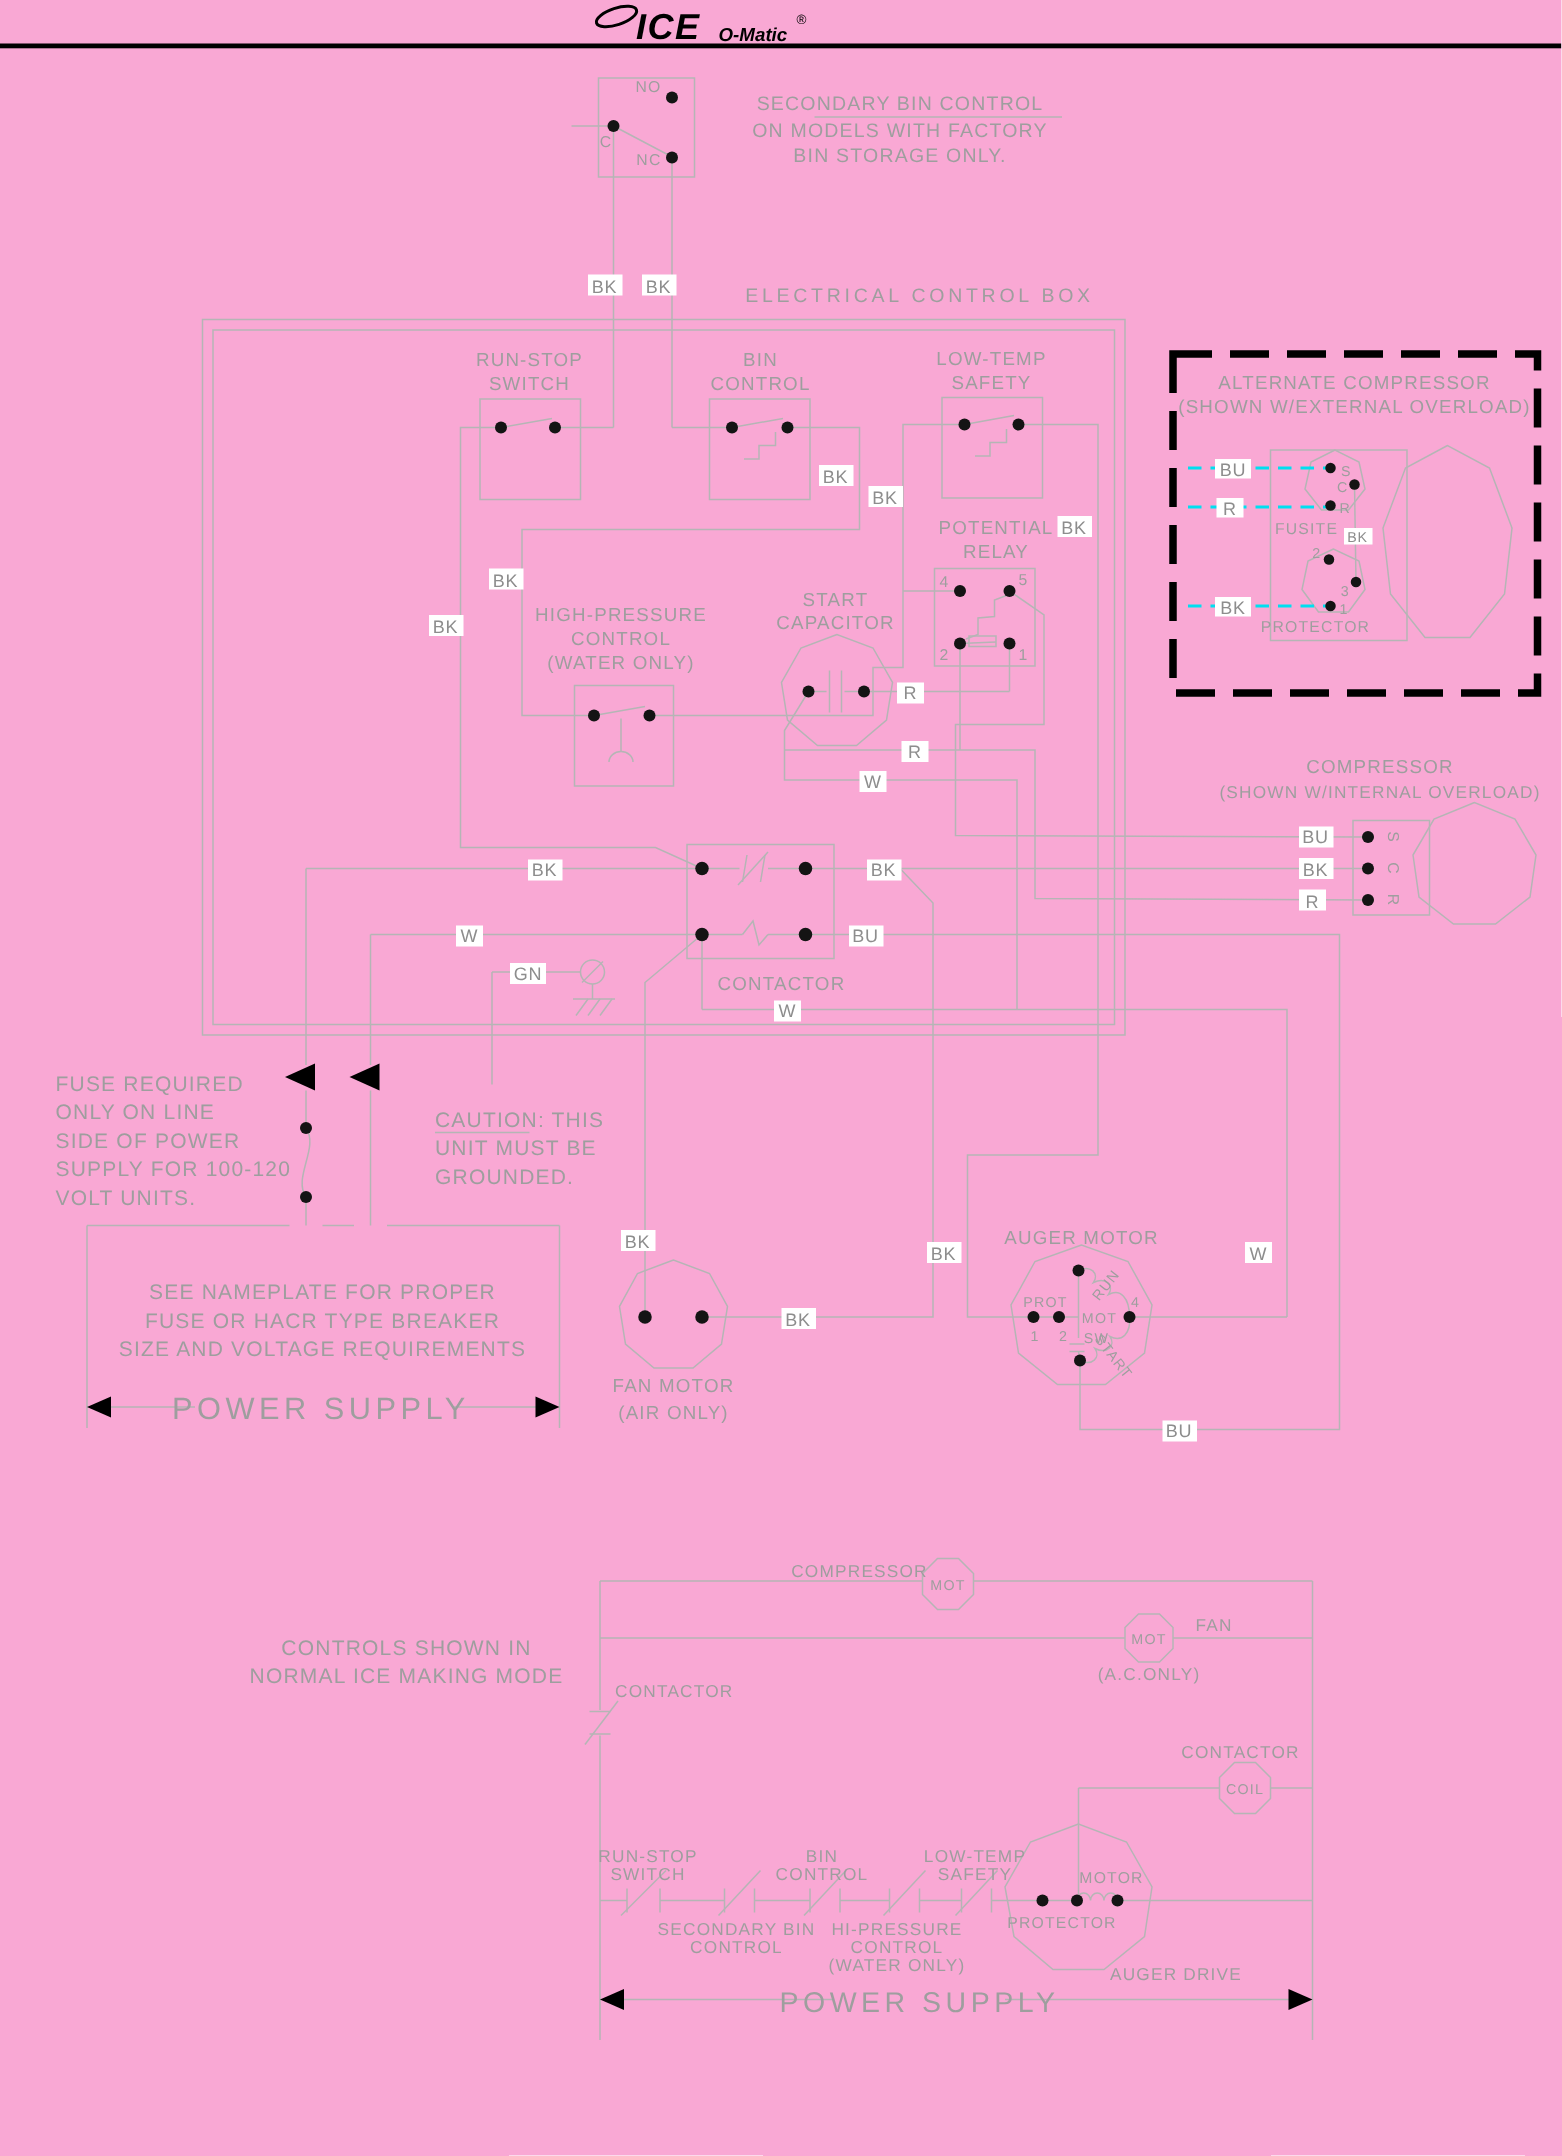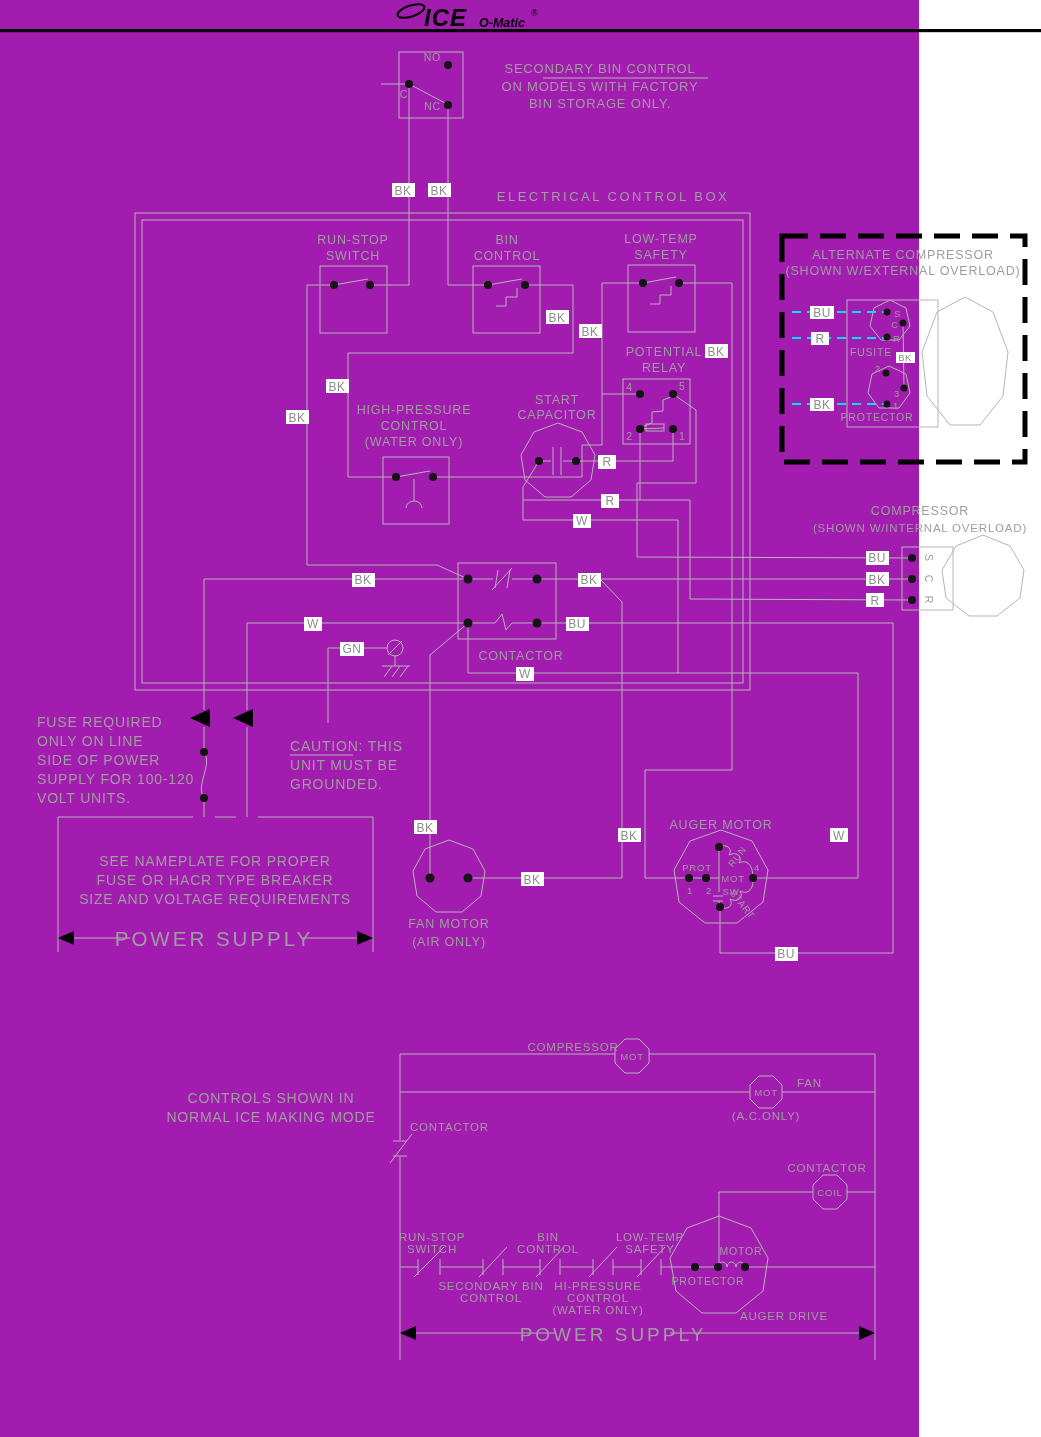--- a/index.html
+++ b/index.html
@@ -1,16 +1,16 @@
 <!DOCTYPE html>
 <html><head>
 <meta charset="utf-8">
 <style>
   html,body{margin:0;padding:0;background:#fff}
-  .page{width:919px;height:1437px;position:relative;background:#a21caf}
+  .page{width:1041px;height:1437px;position:relative;background:#f9a8d4}
   svg{display:block}
   .t{font-family:"Liberation Sans",sans-serif;fill:#9e9e9e;letter-spacing:.8px}
   .s9{font-size:9.5px}.s10{font-size:10.5px}.s11{font-size:11.5px}.s12{font-size:12.5px}
   .s13{font-size:13px}.s14{font-size:14px}
   .s19{font-size:19px;letter-spacing:3px}.s20{font-size:20.5px;letter-spacing:3px}
   .wl{font-family:"Liberation Sans",sans-serif;fill:#8d8d8d;font-size:12px;letter-spacing:.5px}
   .ln{stroke:#b5b5b5;stroke-width:1;fill:none}
   .bx{stroke:#b5b5b5;fill:none;stroke-width:1}
   .dt{fill:#141414}
   .blk{fill:#000}

